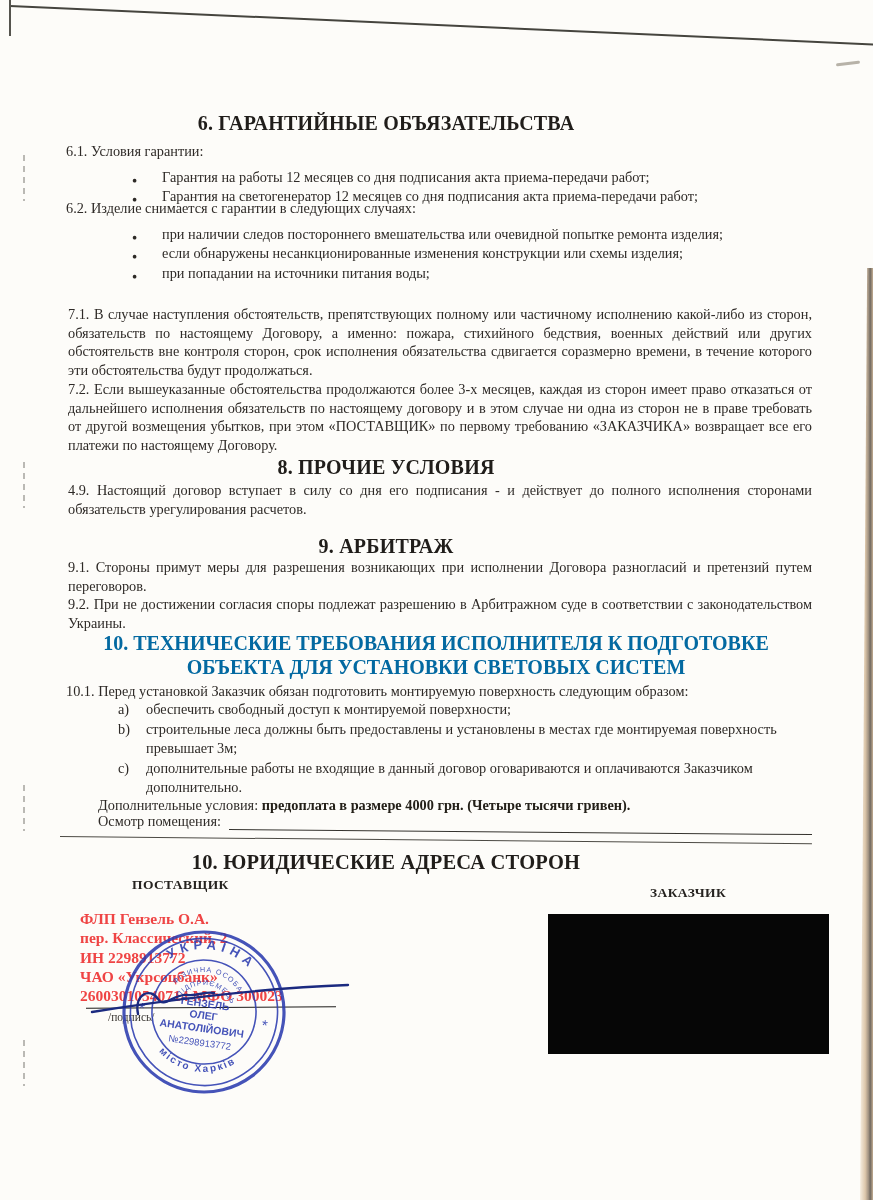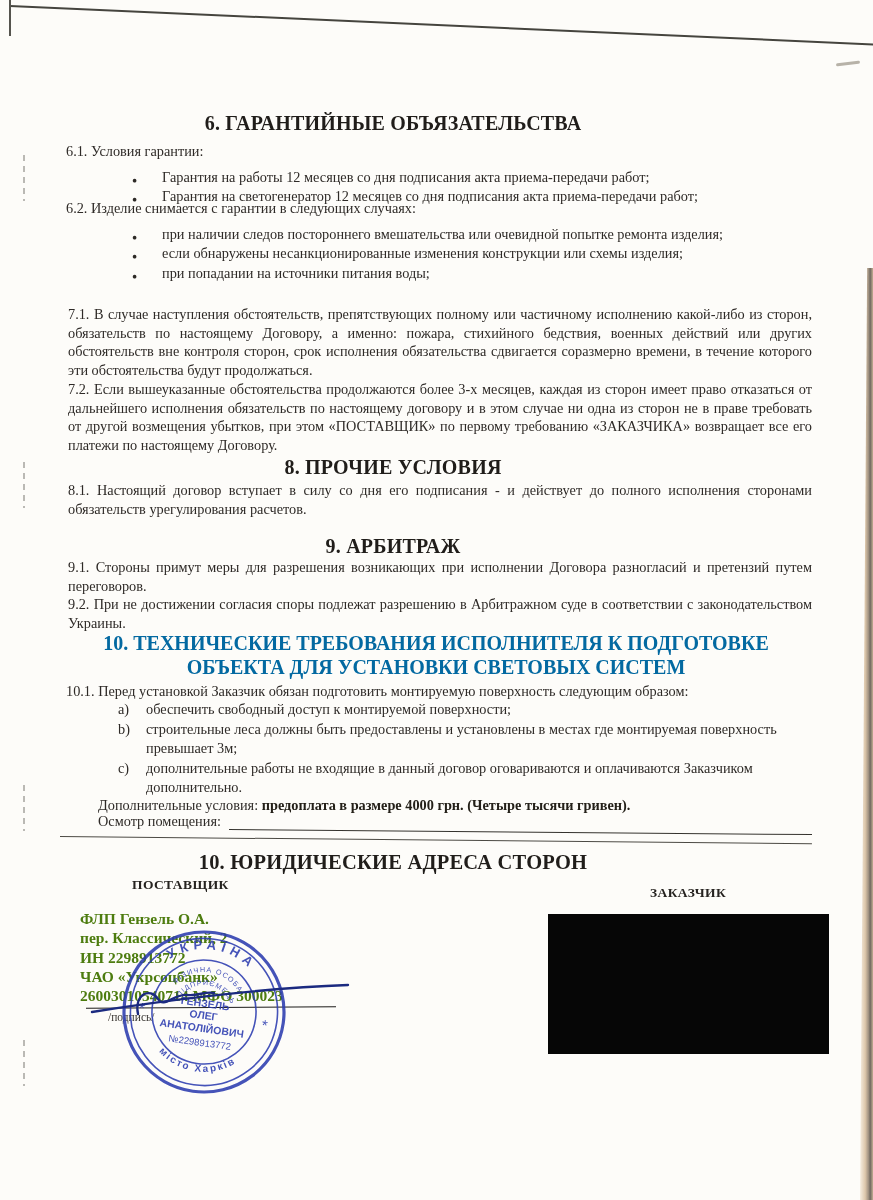--- a/index.html
+++ b/index.html
@@ -13,39 +13,39 @@
   
   .topline{left:10px;top:5px;width:866px;border-top:2px solid #45443e;transform:rotate(2.55deg);transform-origin:left top;}
   .topleft-tick{left:9px;top:0;width:2px;height:36px;background:#55544e;}
   .topright-dash{left:836px;top:62px;width:24px;height:3px;background:#b7b2a8;transform:rotate(-7deg);border-radius:2px;}
   .edge-strip{right:0;top:268px;bottom:0;width:13px;
     background:linear-gradient(to right,#f6eee1 0%,#ddc7ab 40%,#9a8c7d 68%,#6f685f 78%,#c3ad92 100%);
     clip-path:polygon(55% 0,100% 0,100% 100%,0 100%);}
   .ldash{left:23px;width:2px;height:46px;opacity:.55;
     background:repeating-linear-gradient(to bottom,#84827c 0 6px,transparent 6px 11px);}
   
-  .h-center{left:9px;width:768px;text-align:center;font-weight:bold;font-size:20px;color:#201d1a;letter-spacing:.2px;}
+  .h-center{left:2px;width:768px;text-align:center;font-weight:bold;font-size:20px;color:#201d1a;letter-spacing:.2px;}
   .h-tech{left:76px;width:720px;text-align:center;font-weight:bold;font-size:20px;line-height:24px;color:#0369a1;}
   
   .body-block{left:68px;width:744px;font-size:14.3px;line-height:18.7px;text-align:justify;}
   .body-block p{margin:0;}
   .clause{left:66px;width:744px;font-size:14.3px;line-height:19px;}
   .blist{left:66px;width:740px;margin:8px;padding:0;list-style:none;}
   .blist li{position:relative;padding-left:88px;line-height:19.3px;font-size:14.3px;}
   .blist li::before{content:"●";position:absolute;left:58px;top:3px;font-size:8.5px;color:#2e2a27;}
   .alist{left:66px;width:730px;font-size:14.3px;line-height:19.5px;}
   .alist .row{position:relative;padding-left:80px;width:648px;}
   .alist .lab{position:absolute;left:52px;}
   .extra-row{left:98px;width:714px;font-size:14.3px;}
   .extra-row b{color:#242019;}
   .osmotr-row{left:98px;width:714px;font-size:14.3px;display:flex;align-items:flex-end;}
   .osmotr-line{flex:1;margin-left:8px;border-bottom:1.7px solid #35332e;height:15px;transform:rotate(.5deg);transform-origin:left bottom;}
   .hr2{left:60px;width:752px;border-top:1.6px solid #4c4a44;transform:rotate(.55deg);transform-origin:left top;}
   .party-title{font-weight:bold;font-size:13.5px;letter-spacing:.4px;color:#262320;}
-  .supplier{left:80px;top:909px;font-weight:bold;font-size:15.5px;line-height:19.3px;color:#4d7c0f;z-index:2;}
+  .supplier{left:80px;top:909px;font-weight:bold;font-size:15.5px;line-height:19.3px;color:#ef4444;z-index:2;}
   .redaction{left:548px;top:914px;width:281px;height:140px;background:#060606;z-index:3;}
   .sigline{left:86px;top:1007px;width:250px;border-top:1.7px solid #1d1c1a;transform:rotate(-.4deg);z-index:4;}
   .sigcaption{left:108px;top:1011px;font-size:11.5px;color:#3a3733;z-index:4;}
   .stampwrap{left:116px;top:924px;width:176px;height:176px;transform:rotate(8deg);opacity:.88;z-index:5;}
   .sigsvg{left:84px;top:966px;width:272px;height:56px;z-index:6;}
 </style>
 </head>
 <body>
 
 <div class="page">
@@ -72,21 +72,21 @@
     <li>при попадании на источники питания воды;</li>
   </ul>
 
   <div class="abs body-block" style="top:305px">
     <p>7.1. В случае наступления обстоятельств, препятствующих  полному или частичному исполнению какой-либо из сторон, обязательств по настоящему Договору, а именно: пожара, стихийного бедствия, военных действий или других обстоятельств вне контроля сторон, срок исполнения обязательства сдвигается соразмерно времени, в течение которого эти обстоятельства будут продолжаться.</p>
     <p>7.2. Если вышеуказанные обстоятельства продолжаются более 3-х месяцев, каждая из сторон имеет право отказаться от дальнейшего исполнения обязательств по настоящему договору и в этом случае ни одна из сторон не в праве требовать от другой возмещения убытков, при этом «ПОСТАВЩИК» по первому требованию «ЗАКАЗЧИКА» возвращает все его платежи по настоящему Договору.</p>
   </div>
 
   <div class="abs h-center" style="top:456px">8. ПРОЧИЕ УСЛОВИЯ</div>
   <div class="abs body-block" style="top:481px;line-height:19px">
-    <p>8.1. Настоящий договор вступает в силу со дня  его подписания -  и действует до полного исполнения сторонами обязательств урегулирования  расчетов.</p>
+    <p>4.9. Настоящий договор вступает в силу со дня  его подписания -  и действует до полного исполнения сторонами обязательств урегулирования  расчетов.</p>
   </div>
 
   <div class="abs h-center" style="top:535px">9. АРБИТРАЖ</div>
   <div class="abs body-block" style="top:558px">
     <p>9.1. Стороны примут меры для разрешения возникающих при исполнении Договора  разногласий и претензий путем переговоров.</p>
     <p>9.2. При не достижении согласия споры подлежат разрешению в Арбитражном суде в соответствии с законодательством Украины.</p>
   </div>
 
   <div class="abs h-tech" style="top:631px">10. ТЕХНИЧЕСКИЕ ТРЕБОВАНИЯ ИСПОЛНИТЕЛЯ К ПОДГОТОВКЕ ОБЪЕКТА ДЛЯ УСТАНОВКИ СВЕТОВЫХ СИСТЕМ</div>
   <div class="abs clause" style="top:682px">10.1. Перед установкой Заказчик обязан подготовить монтируемую поверхность следующим образом:</div>

